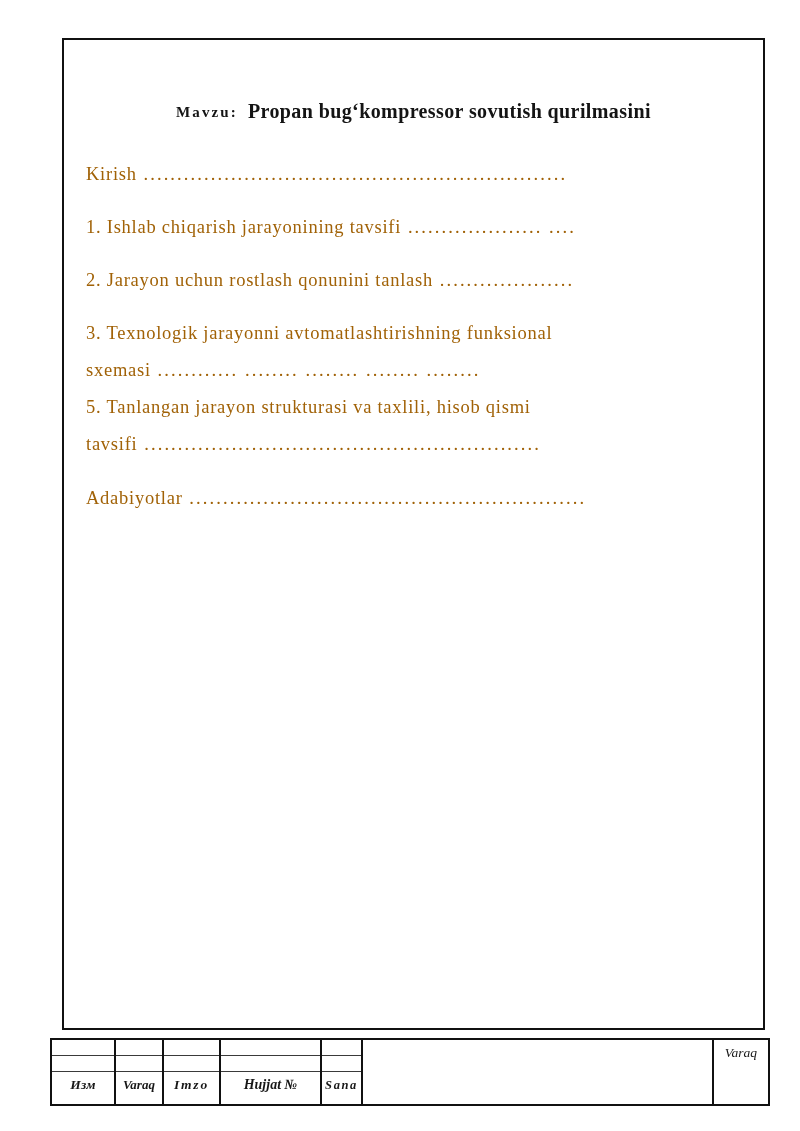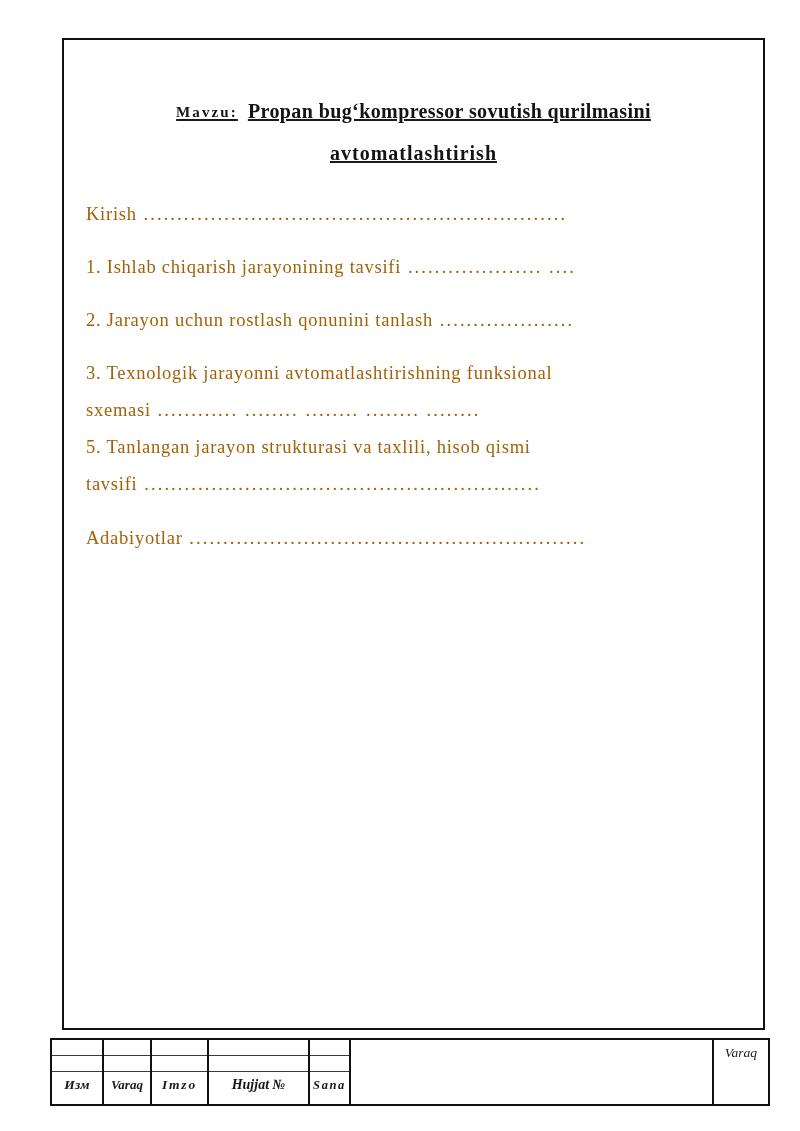--- a/index.html
+++ b/index.html
@@ -27,21 +27,20 @@
     border: 2px solid #111111;
     box-sizing: border-box;
     background: #ffffff;
   }
 
   
   .title-block {
     margin-top: 50px;
     text-align: center;
     padding: 0 28px;
-    text-decoration: underline;
   }
   .title-line {
     font-weight: bold;
     font-size: 20px;
     line-height: 42px;
     letter-spacing: 0.4px;
     color: #141414;
     white-space: nowrap;
   }
   .mavzu-label {
@@ -114,21 +113,21 @@
     display: flex;
     align-items: center;
     justify-content: center;
     font-style: italic;
     font-weight: bold;
     font-size: 13.5px;
     color: #171717;
     box-sizing: border-box;
     padding-bottom: 6px;
   }
-  .c-izm    { width: 52px; }
+  .c-izm    { width: 64px; }
   .c-varaq  { width: 48px; }
   .c-hujjat { width: 101px; }
   .c-imzo   { width: 57px; }
   .c-sana   { width: 41px; }
 
   .c-izm    .stamp-cell-label { letter-spacing: 0.2px; }
   .c-imzo   .stamp-cell-label { letter-spacing: 1.8px; }
   .c-sana   .stamp-cell-label { letter-spacing: 1.6px; font-size: 12.5px; }
   .c-varaq  .stamp-cell-label { font-size: 13px; }
   .c-hujjat .stamp-cell-label { font-size: 14px; }
@@ -152,21 +151,20 @@
     color: #171717;
   }
 </style>
 </head>
 <body>
 
 <div class="page-frame">
 
   <div class="title-block">
     <div class="title-line"><span class="mavzu-label">Mavzu:</span><span>Propan bug‘kompressor sovutish qurilmasini</span></div>
-    <div class="title-line-2">avtomatlashtirish</div>
   </div>
 
   <div class="toc">
 
     <div class="toc-entry row-h"><span>Kirish</span><span class="dots"> ...............................................................</span></div>
 
     <div class="gap-lg"></div>
 
     <div class="toc-entry row-h"><span>1. Ishlab chiqarish jarayonining tavsifi</span><span class="dots"> .................... ....</span></div>
 

